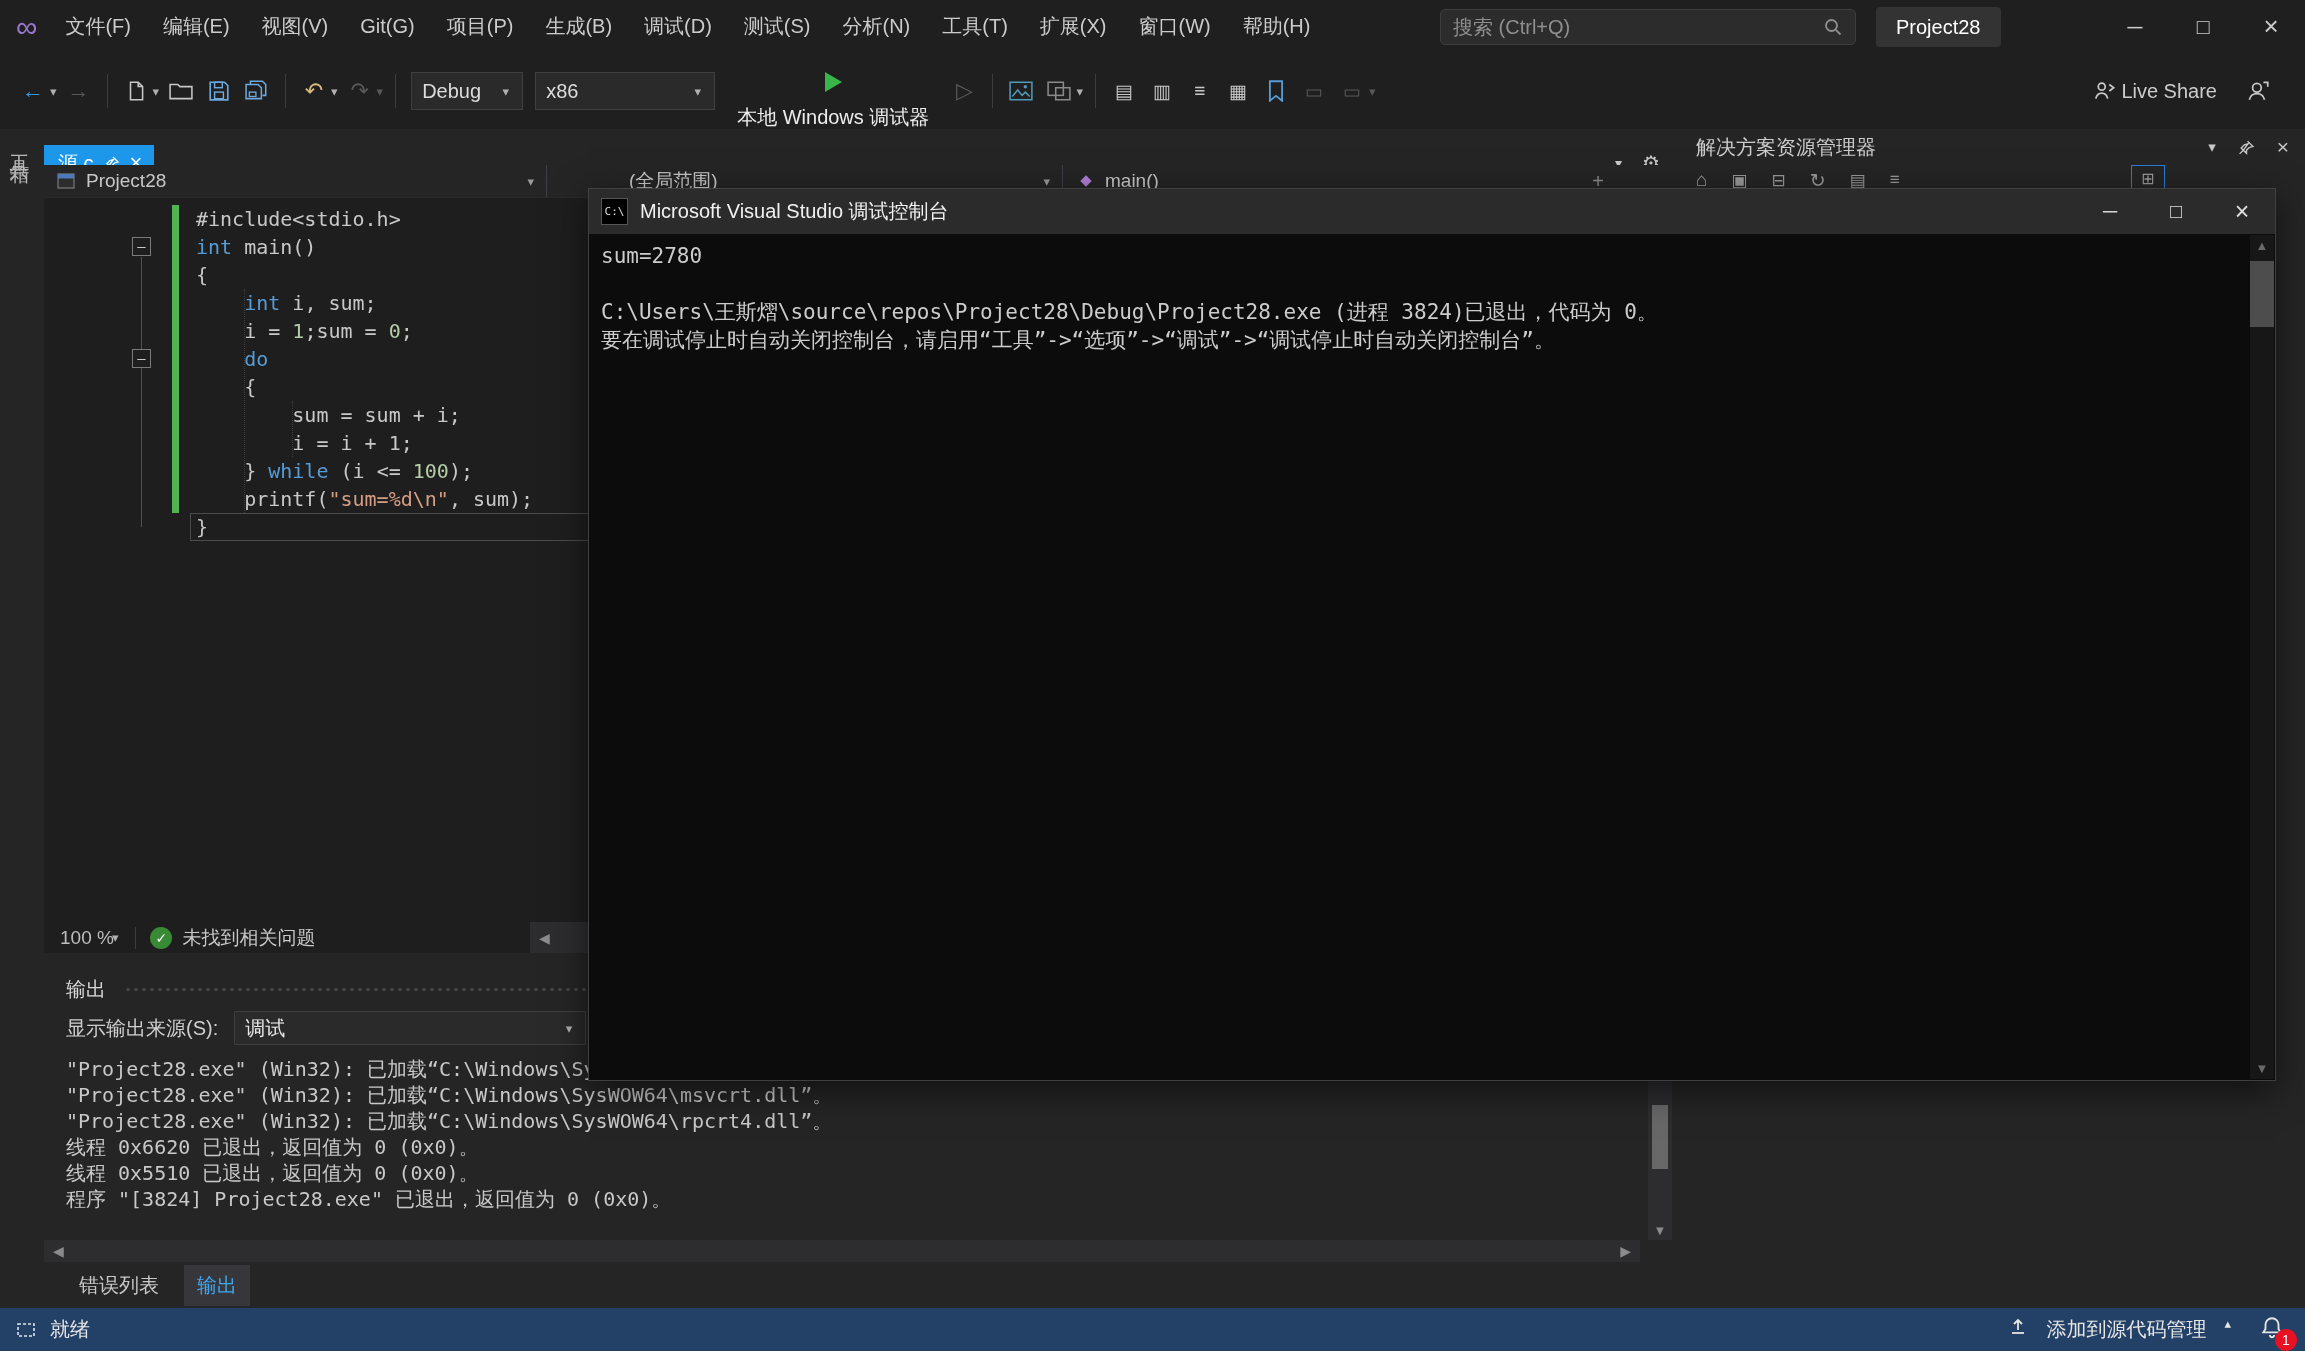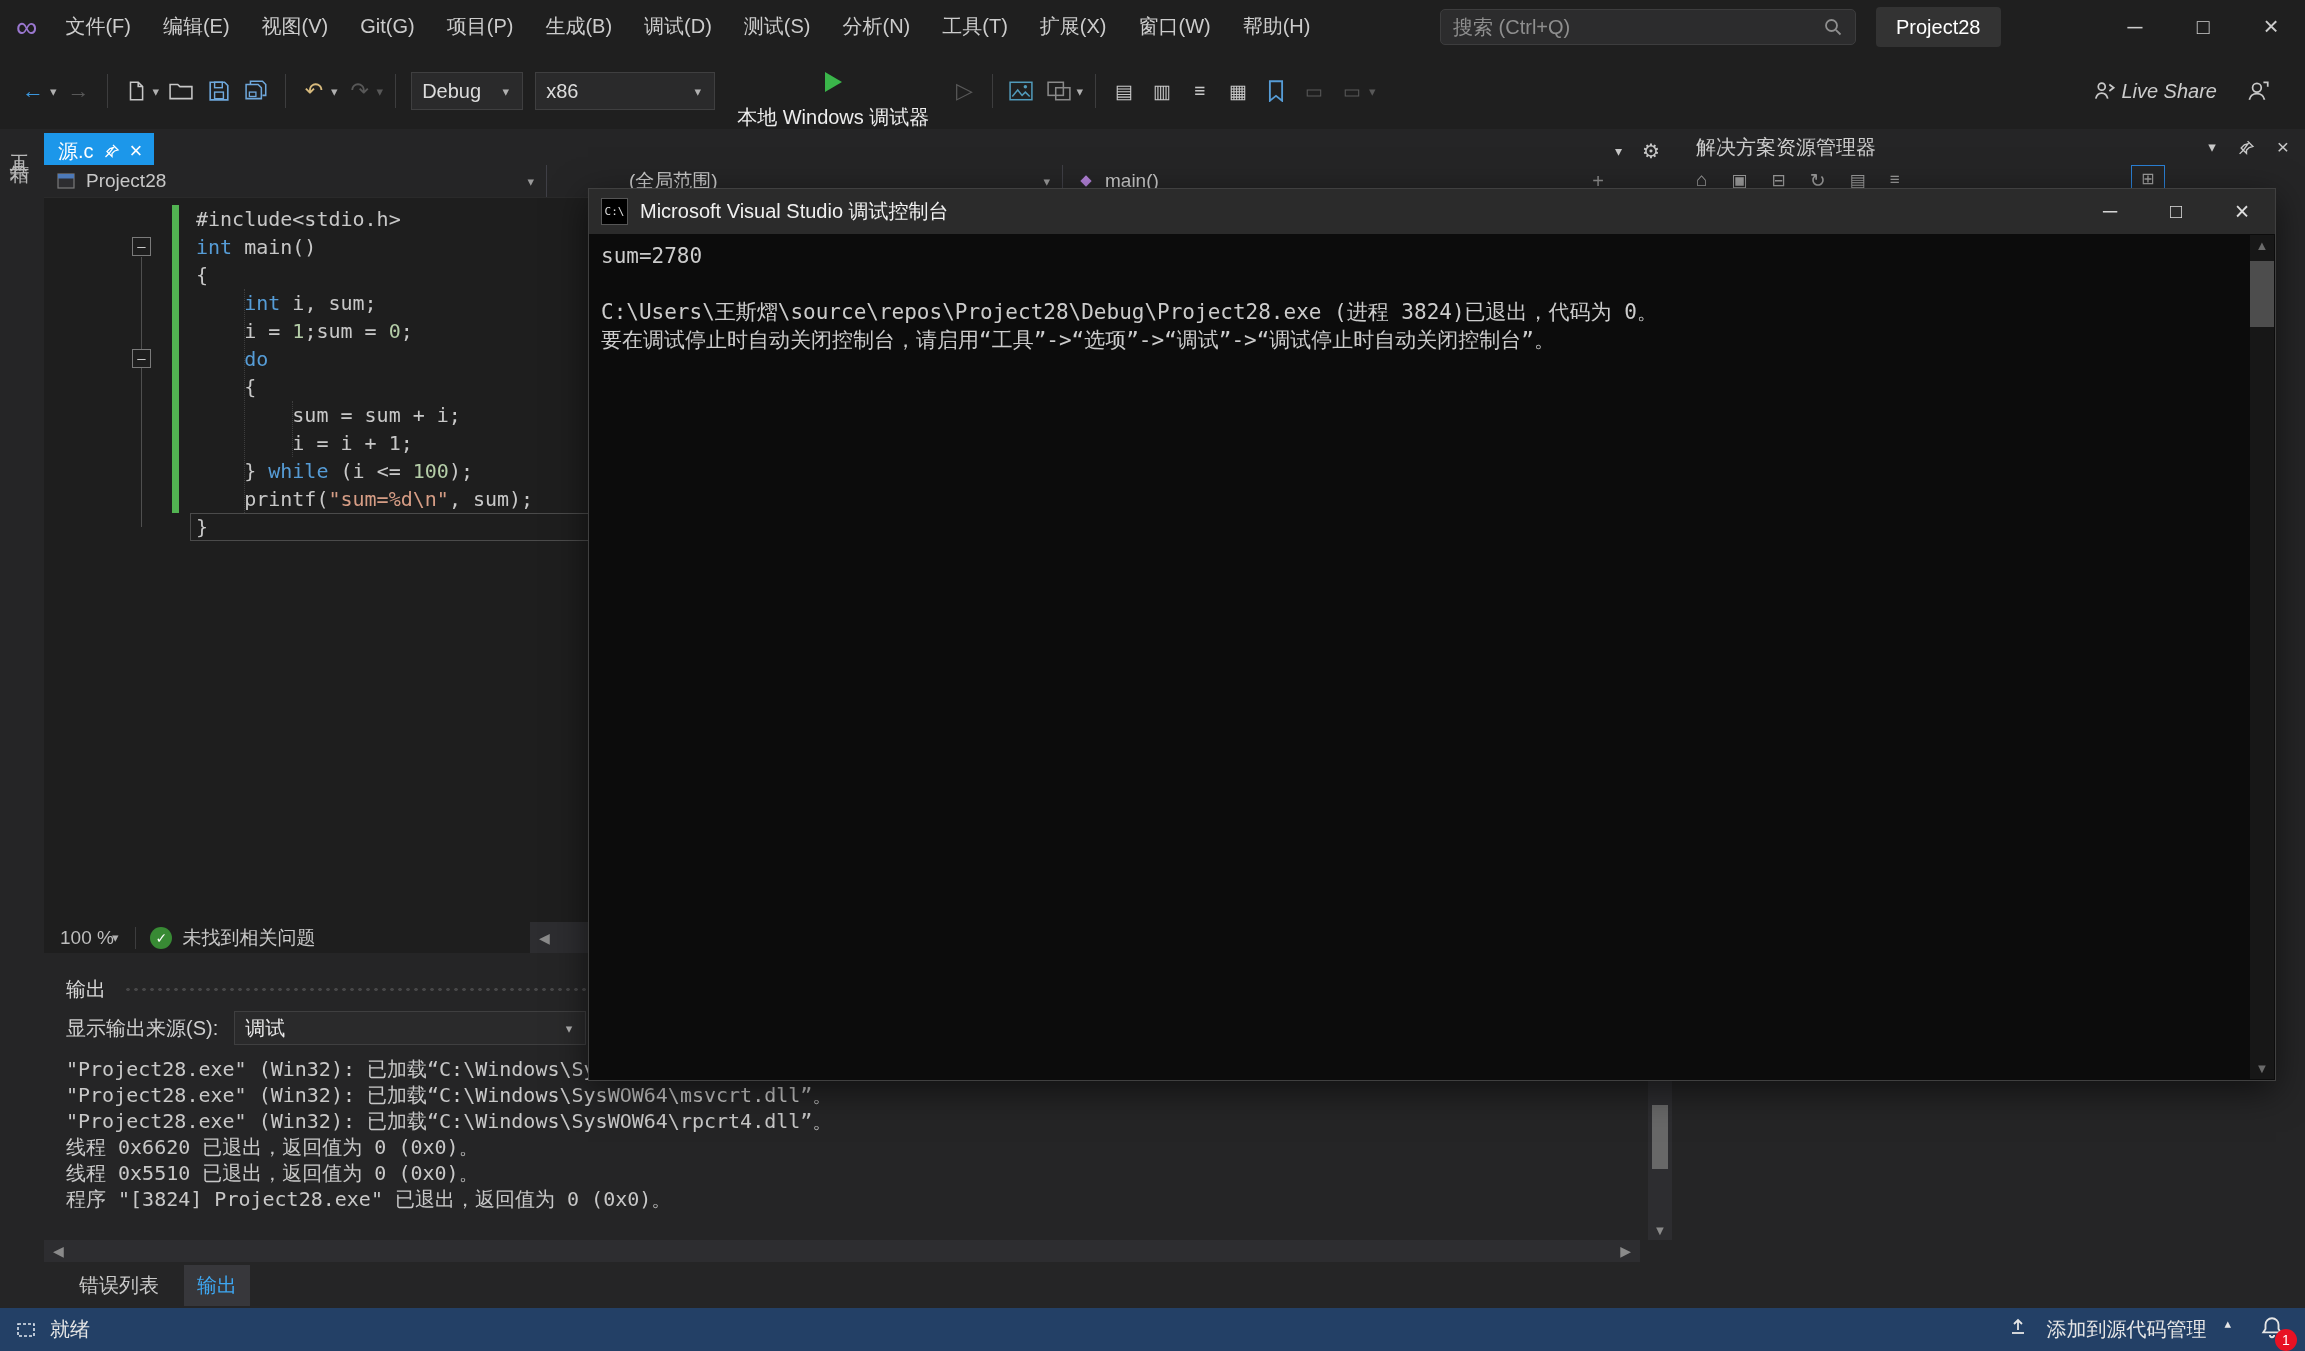--- a/index.html
+++ b/index.html
@@ -33,29 +33,29 @@
   .tsep { width:1px; height:34px; background:#3d3d3e; margin:0 9px; }
   .combo { height:38px; background:#2a2a2b; border:1px solid #3f3f40; display:flex; align-items:center;
            padding:0 10px; color:#dcdcdc; font-size:20px; margin:0 6px; }
   .combo .cv { margin-right:auto; padding-right:14px; }
   .start-btn { display:flex; align-items:center; gap:12px; padding:0 12px; height:38px;
                color:#ededed; font-size:20px; margin:0 4px; white-space:nowrap;flex-direction:column; }
   .play { width:0; height:0; border-left:17px solid #3ab54a; border-top:10px solid transparent;
           border-bottom:10px solid transparent; }
   .tb-right { margin-left:auto; display:flex; align-items:center; gap:28px; margin-right:34px;
               font-size:20px; color:#cccccc; }
-  .ls { display:flex; align-items:center; gap:3px;font-style:italic; }
+  .ls { display:flex; align-items:center; gap:3px; }
 
   
   .main { position:absolute; left:0; top:129px; width:2305px; height:1179px; background:#252526; }
   .toolbox-tab { position:absolute; left:7px; top:10px; color:#b8b8b8; font-size:20px;
                  writing-mode:vertical-rl; letter-spacing:5px; }
 
   .editor-group { position:absolute; left:44px; top:0; width:1628px; height:1179px; }
-  .tabstrip { position:absolute; left:0; top:4px; right:0; height:36px; background:#252526; display:flex; }
+  .tabstrip { position:absolute; left:0; top:16px; right:0; height:36px; background:#252526; display:flex; }
   .tab-active { background:#1c97ea; color:#ffffff; display:flex; align-items:center;
                 padding:0 12px 0 14px; font-size:20px; gap:10px; }
   .well-controls { margin-left:auto; display:flex; align-items:center; color:#c8c8c8;
                    padding-right:12px; gap:20px; font-size:18px; }
   .navbar { position:absolute; left:0; top:36px; right:0; height:33px; background:#252526;
             display:flex; border-bottom:1px solid #2a2a2a; }
   .nav-sec { display:flex; align-items:center; padding:0 12px; border-right:1px solid #3f3f46;
              color:#c8c8c8; font-size:19px; gap:10px; }
   .nav-sec .chev { margin-left:auto; font-size:13px; color:#9a9a9a; }
 

